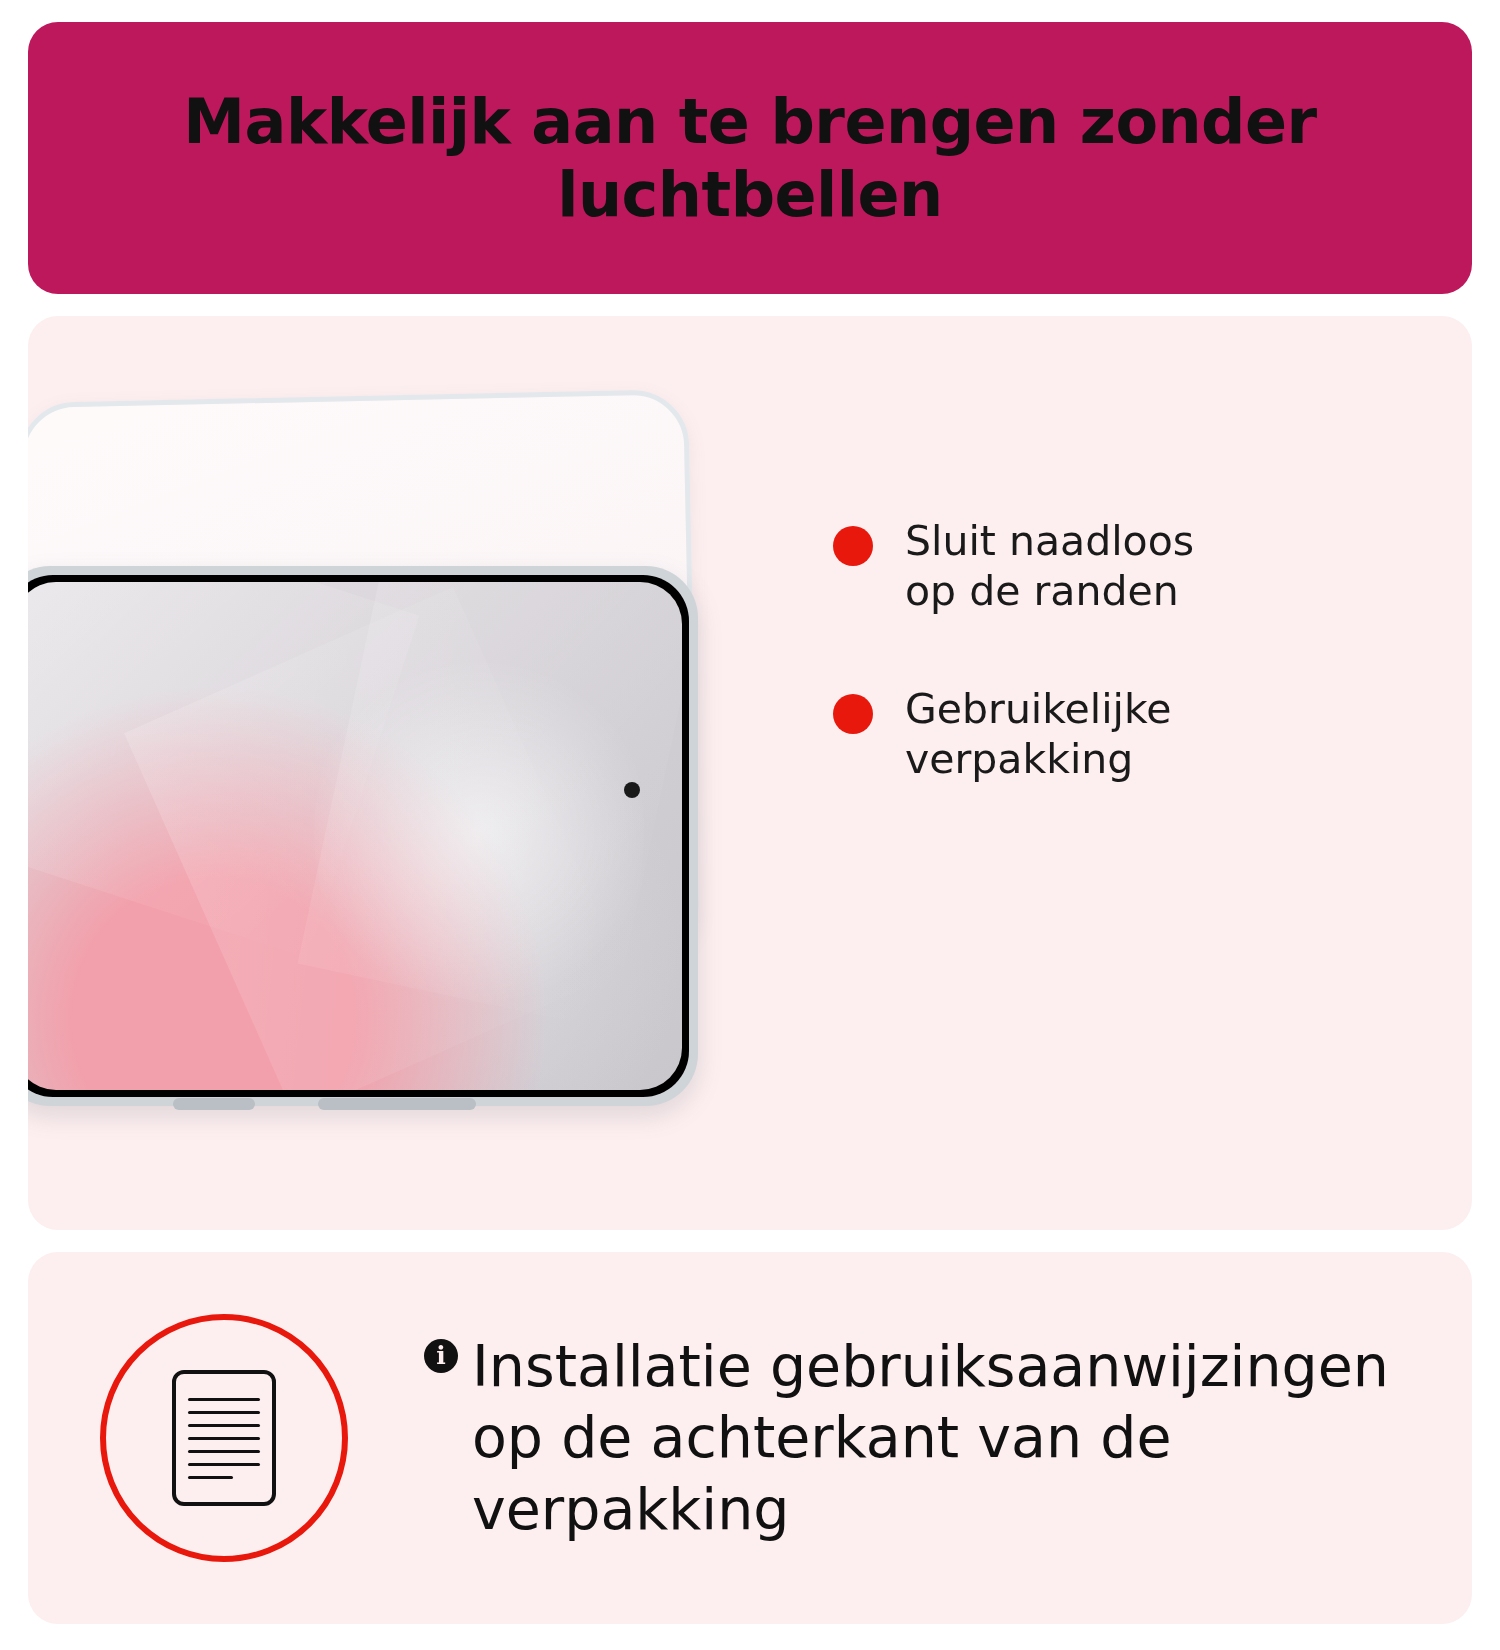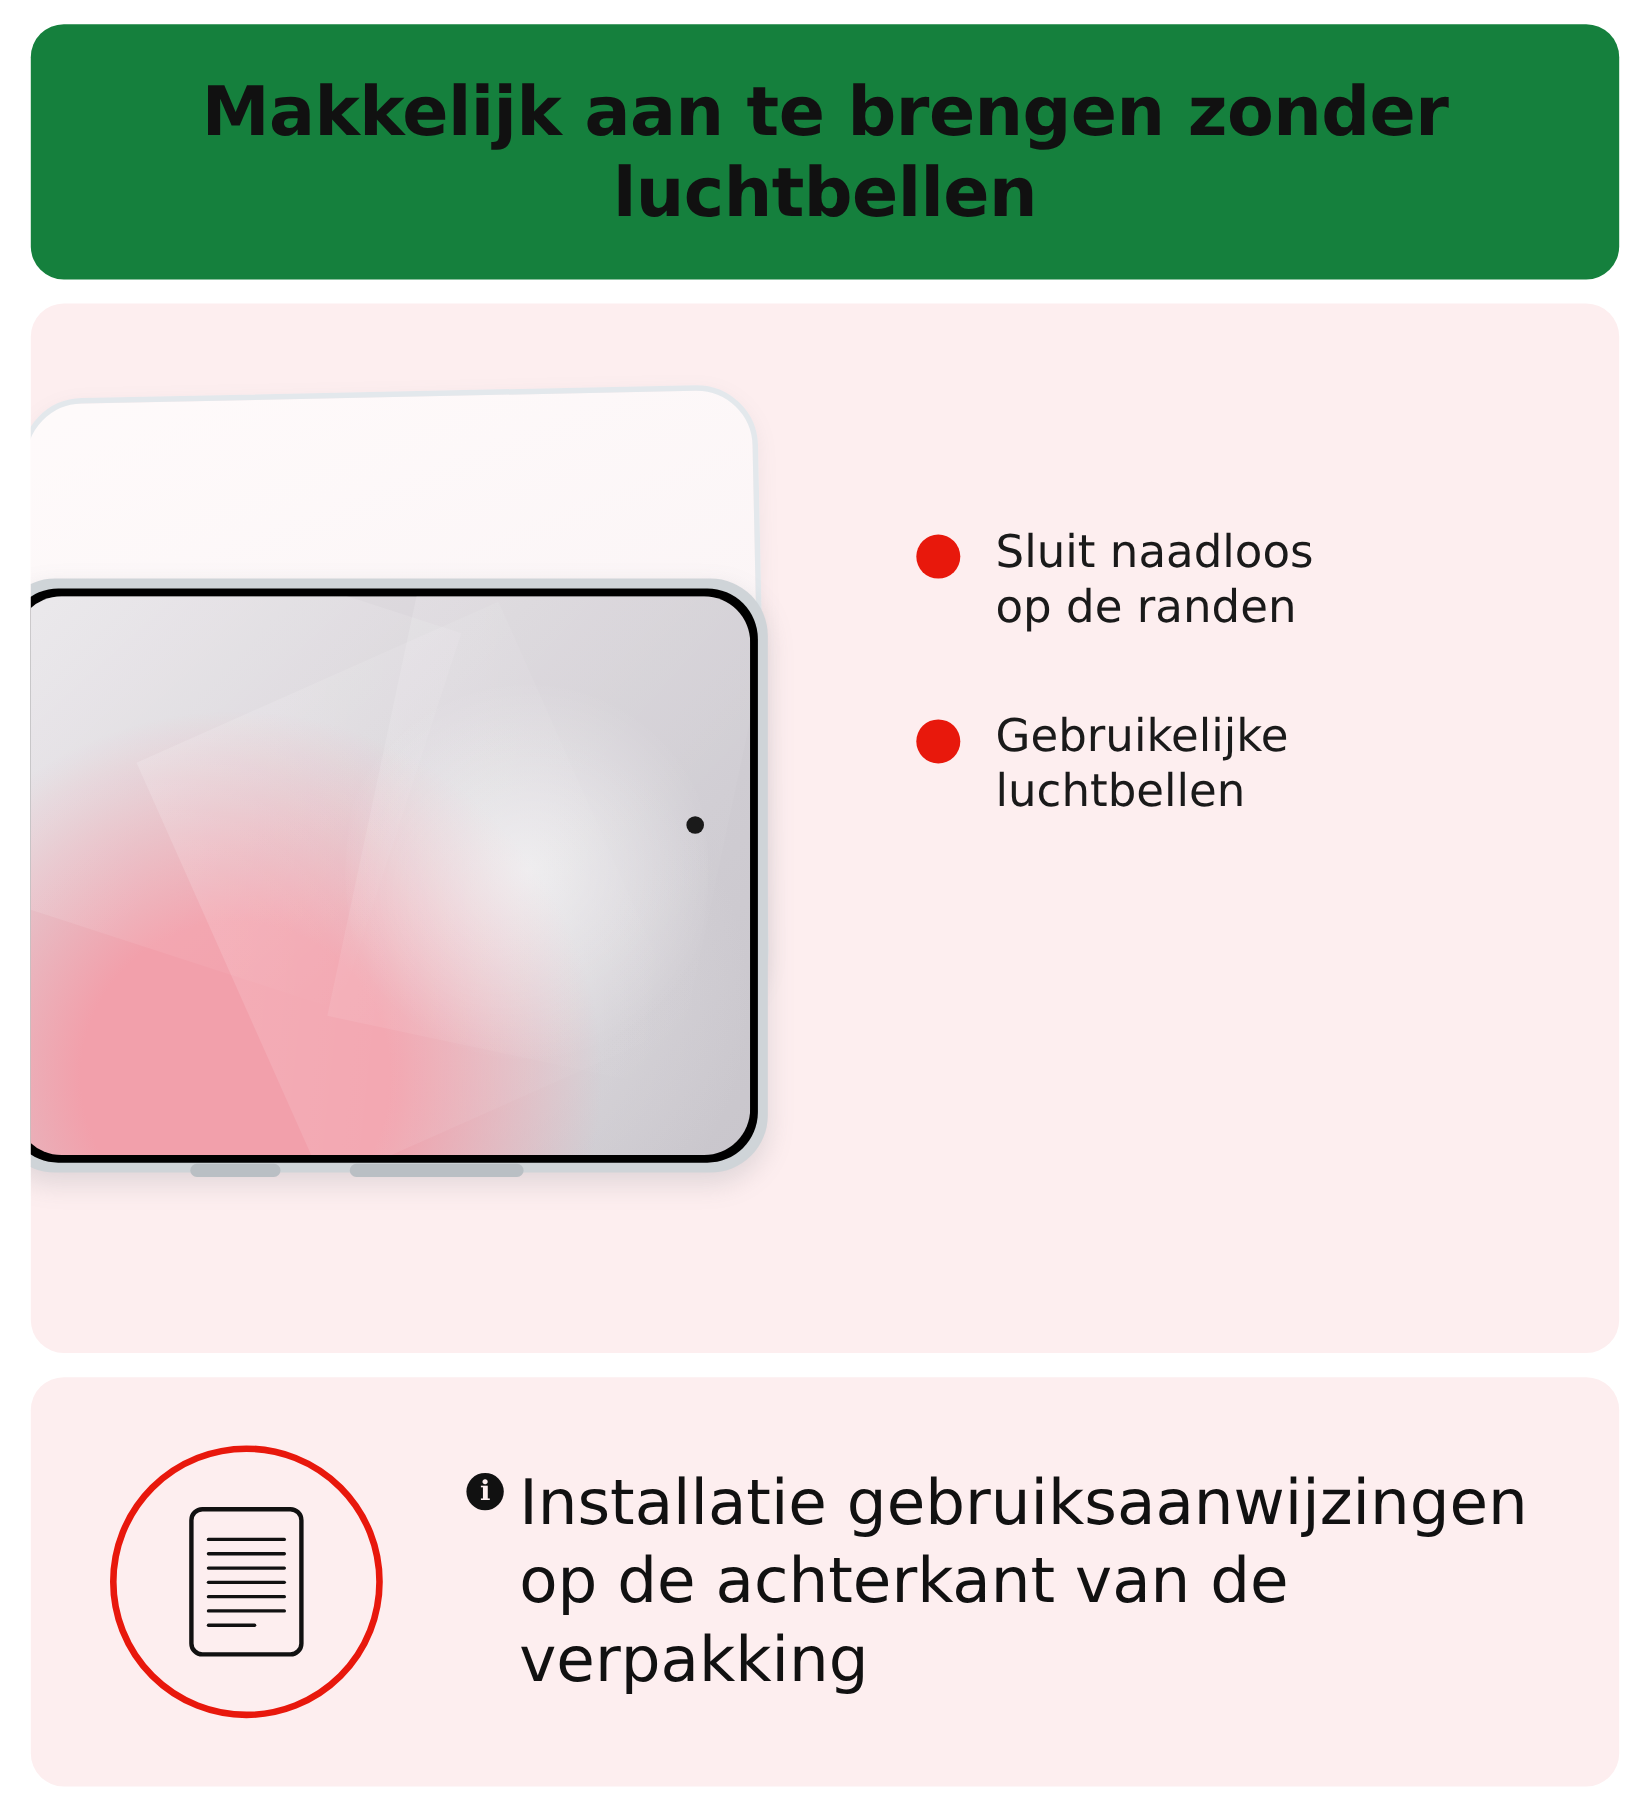--- a/index.html
+++ b/index.html
@@ -20,23 +20,23 @@
     inset: 0;
     display: flex;
     flex-direction: column;
     padding: 22px 28px 26px 28px;
     box-sizing: border-box;
     gap: 22px;
   }
 
   
   .header-panel {
-    background: #15803d;
+    background: #be185d;
     border-radius: 30px;
-    height: 232px;
+    height: 272px;
     flex: 0 0 auto;
     display: flex;
     align-items: center;
     justify-content: center;
     text-align: center;
     padding: 0 40px;
     box-sizing: border-box;
   }
   .headline {
     font-family: "DejaVu Sans", sans-serif;
@@ -289,21 +289,21 @@
 
     <div class="feature-list">
       <div class="feature-item">
         <div class="bullet-dot"></div>
         <div class="feature-text">Sluit naadloos
 op de randen</div>
       </div>
       <div class="feature-item">
         <div class="bullet-dot"></div>
         <div class="feature-text">Gebruikelijke
-luchtbellen</div>
+verpakking</div>
       </div>
     </div>
 
   </div>
 
   <div class="footer-panel">
     <div class="manual-badge">
       <div class="manual-doc">
         <div class="doc-line"></div>
         <div class="doc-line"></div>

